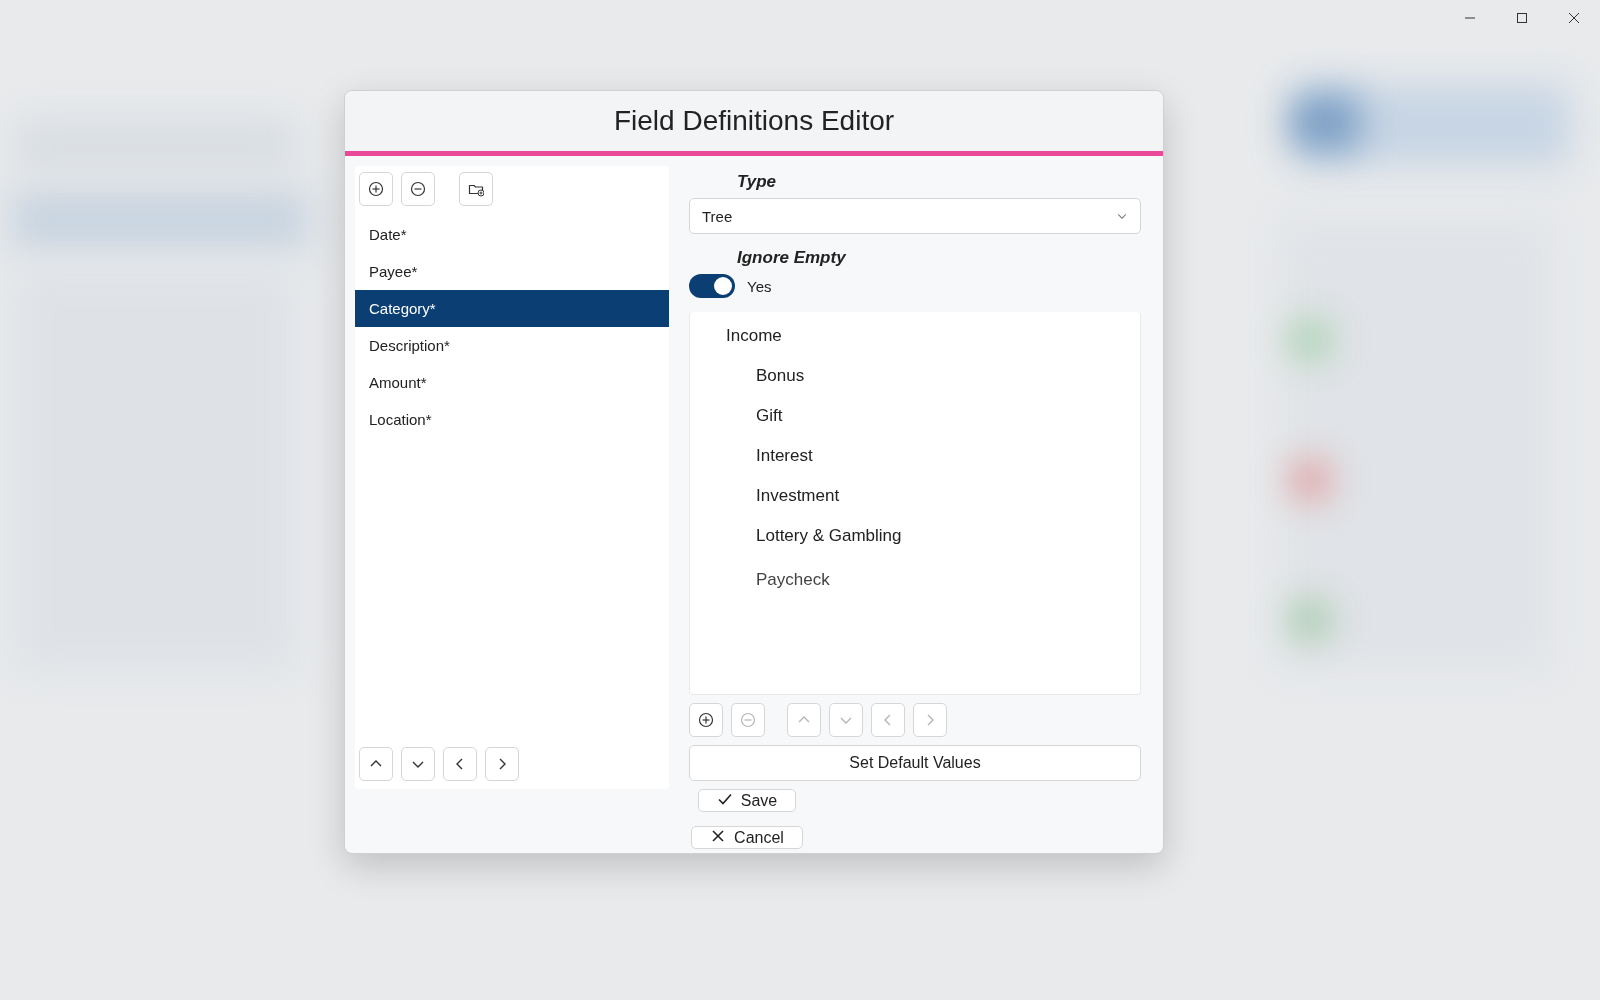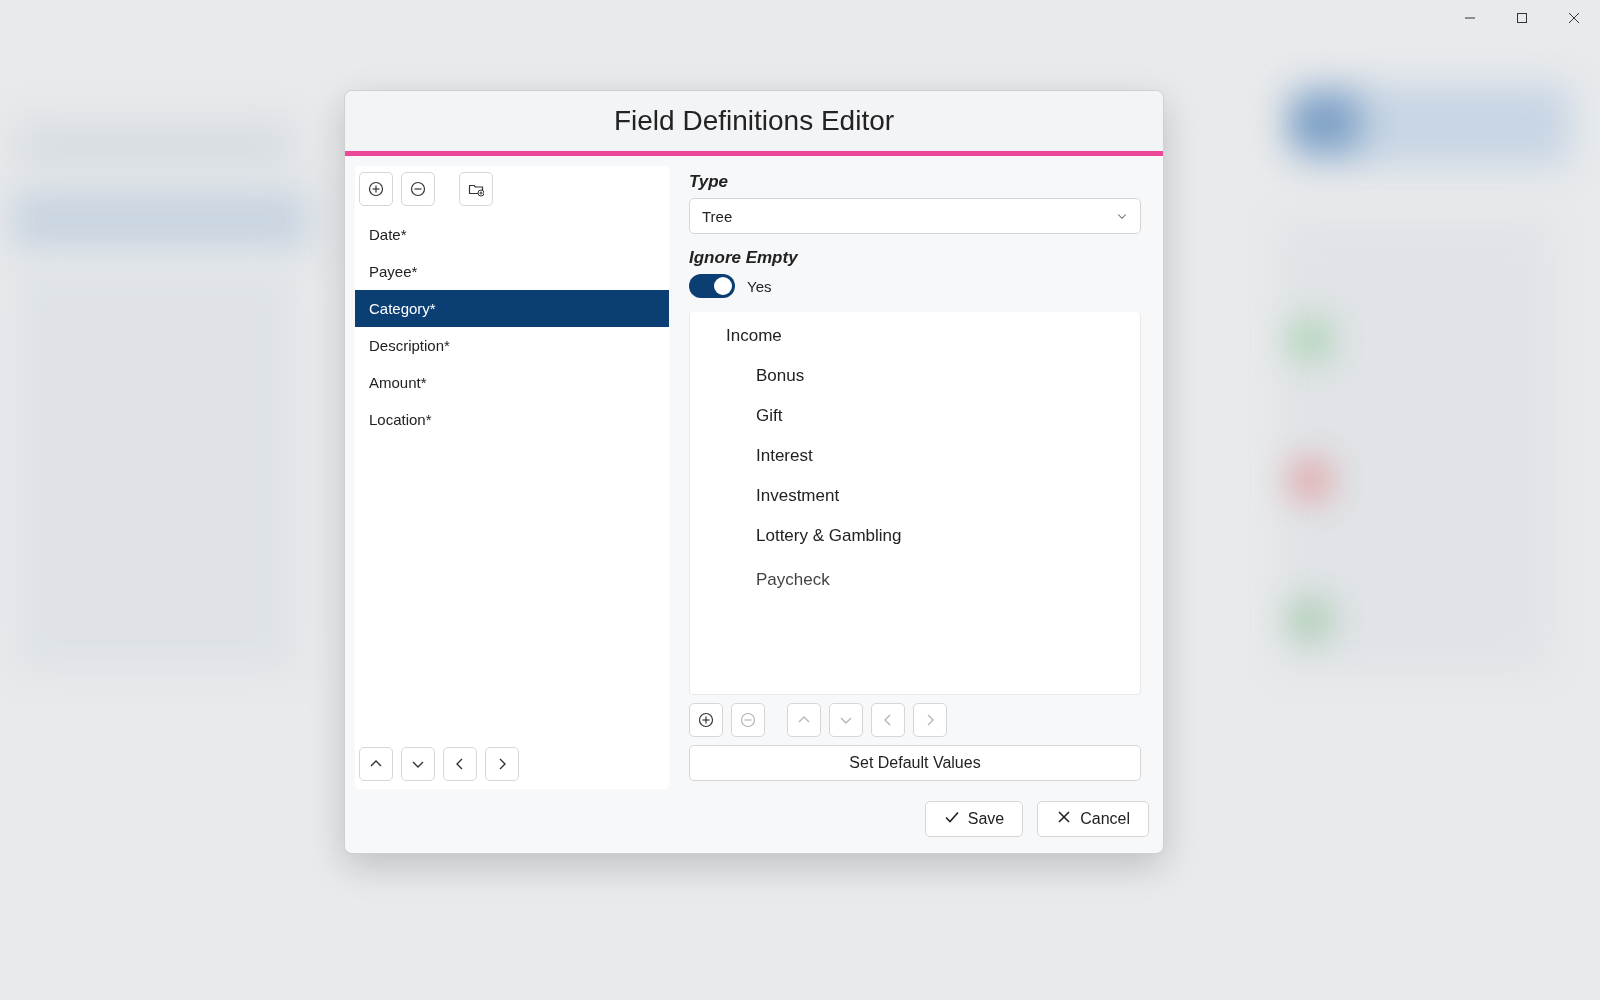--- a/index.html
+++ b/index.html
@@ -118,20 +118,21 @@
     display: flex;
     flex-direction: column;
     padding: 6px 12px 8px 12px;
   }
   .form-label {
     font-style: italic;
     font-weight: 600;
     font-size: 17px;
     color: #222;
     margin-bottom: 6px;
+    margin-left: 48px;
   }
   .select {
     height: 36px;
     border: 1px solid #d6d6d6;
     border-radius: 5px;
     background: #fff;
     display: flex;
     align-items: center;
     justify-content: space-between;
     padding: 0 12px;
@@ -196,20 +197,21 @@
   }
 
   
   .dialog-footer {
     height: 64px;
     display: flex;
     justify-content: flex-end;
     align-items: center;
     gap: 14px;
     padding: 0 14px 4px 0;
+    flex-direction: column;
   }
   .pill-btn {
     height: 36px;
     padding: 0 18px;
     border: 1px solid #d6d6d6;
     border-radius: 5px;
     background: #fff;
     display: flex;
     align-items: center;
     gap: 8px;

